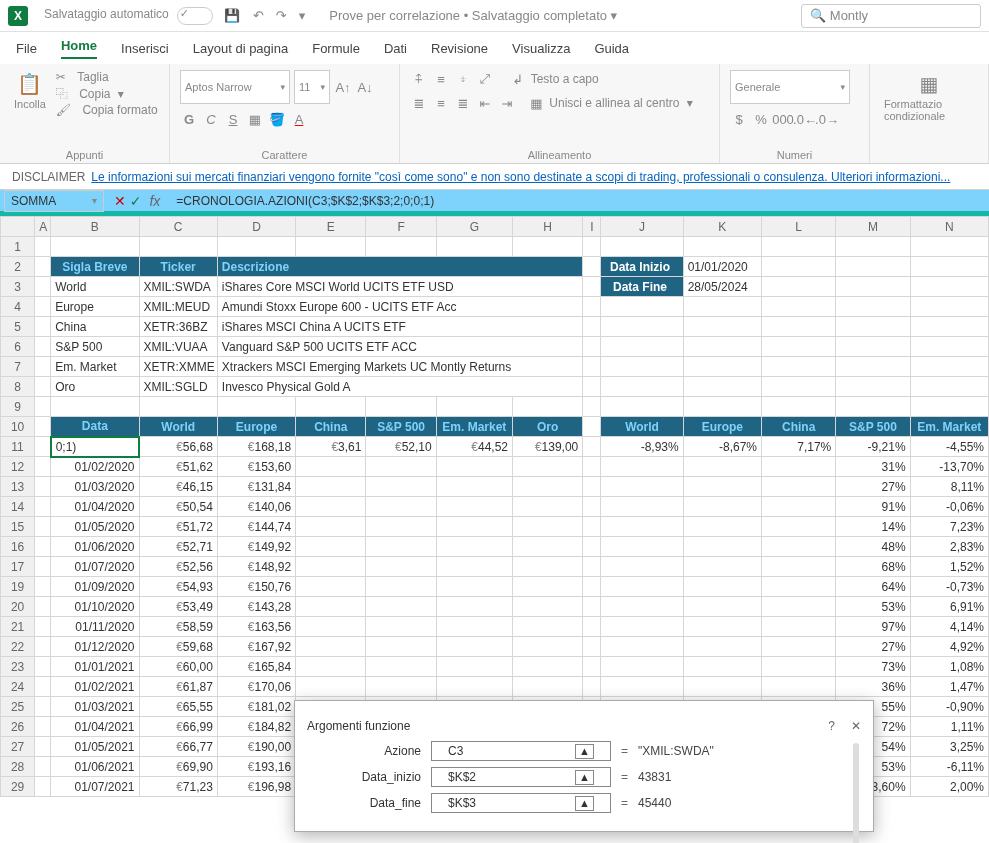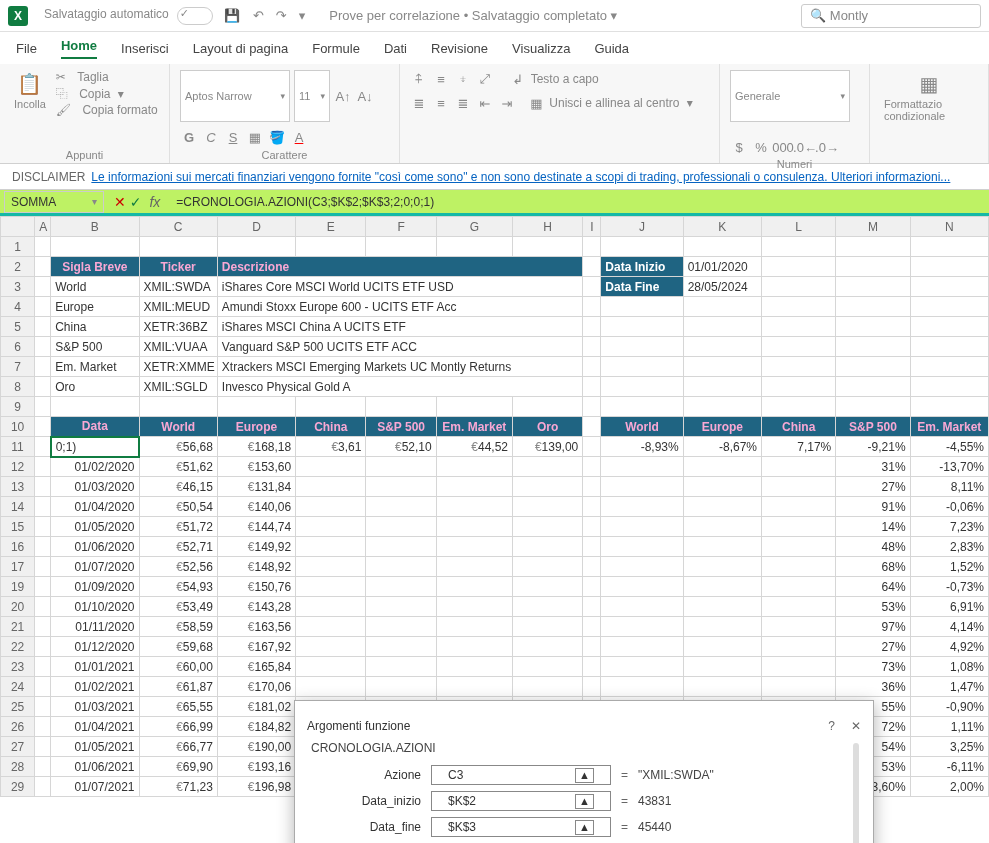--- a/index.html
+++ b/index.html
@@ -16,43 +16,43 @@
 .menubar .item{color:#444;cursor:pointer;font-size:13px;}
 .menubar .item.active{color:#107c41;font-weight:600;border-bottom:2px solid #107c41;padding-bottom:4px;}
 .ribbon{height:100px;background:#f7f7f7;display:flex;border-bottom:1px solid #d0d0d0;}
 .ribbon-group{border-right:1px solid #e0e0e0;padding:6px 10px 2px;display:flex;flex-direction:column;justify-content:space-between;position:relative;}
 .ribbon-group-label{text-align:center;color:#888;font-size:11px;margin-top:2px;}
 .ribbon-top{display:flex;gap:6px;flex:1;align-items:flex-start;}
 .ribbon-btn{display:flex;flex-direction:column;align-items:center;gap:2px;color:#888;font-size:11px;cursor:pointer;padding:2px 4px;}
 .ribbon-btn .icn{font-size:20px;}
 .ribbon-stack{display:flex;flex-direction:column;gap:2px;}
 .ribbon-row{display:flex;gap:4px;align-items:center;color:#888;font-size:12px;}
-.ribbon-sel{border:1px solid #ccc;background:#fff;padding:19px 4px;font-size:11px;color:#888;min-width:60px;display:inline-flex;align-items:center;justify-content:space-between;}
+.ribbon-sel{border:1px solid #ccc;background:#fff;padding:10px 4px;font-size:11px;color:#888;min-width:60px;display:inline-flex;align-items:center;justify-content:space-between;}
 .ribbon-sel::after{content:"▾";font-size:9px;margin-left:4px;}
 .small-icn{width:18px;height:18px;display:inline-flex;align-items:center;justify-content:center;color:#888;cursor:pointer;font-size:13px;}
 .disclaimer{height:26px;background:#fff;border-bottom:1px solid #d0d0d0;display:flex;align-items:center;padding:0 12px;font-size:12px;}
 .disclaimer .lbl{color:#666;margin-right:6px;}
 .disclaimer .link{color:#0563c1;text-decoration:underline;cursor:pointer;}
-.formula-row{height:26px;display:flex;align-items:center;border-bottom:3px solid #14b8a6;background:#bef264;}
+.formula-row{height:26px;display:flex;align-items:center;border-bottom:5px solid #14b8a6;background:#7dd3fc;}
 .namebox{width:100px;border:1px solid #ccc;height:22px;margin:0 4px;display:flex;align-items:center;padding:0 6px;font-size:12px;justify-content:space-between;}
 .namebox::after{content:"▾";font-size:10px;color:#888;}
 .fx-btns{display:flex;gap:4px;padding:0 6px;}
 .fx-btns span{cursor:pointer;font-size:14px;}
 .fx-btns .x{color:#c00;}
 .fx-btns .chk{color:#107c41;}
 .fx-label{font-style:italic;color:#666;margin:0 4px;}
 .formula-input{flex:1;padding:0 6px;font-size:12px;}
 .grid-wrap{position:relative;height:calc(843px - 32px - 32px - 100px - 26px - 26px);overflow:hidden;}
 table.grid{border-collapse:collapse;table-layout:fixed;width:100%;}
 table.grid th,table.grid td{border:1px solid #d6d6d6;height:20px;font-size:12px;padding:0 4px;white-space:nowrap;overflow:hidden;}
 table.grid th{background:#f0f0f0;color:#666;font-weight:normal;text-align:center;position:sticky;top:0;}
 table.grid .rowhdr{background:#f0f0f0;text-align:center;color:#666;width:34px;}
 .col-A{width:16px;}.col-B{width:88px;}.col-C{width:78px;}.col-D{width:78px;}.col-E{width:70px;}.col-F{width:70px;}.col-G{width:76px;}.col-H{width:70px;}.col-I{width:18px;}.col-J{width:82px;}.col-K{width:78px;}.col-L{width:74px;}.col-M{width:74px;}.col-N{width:78px;}
-.hdr-cell{background:#1f6482!important;color:#f9a8d4;font-weight:bold;text-align:center;}
-.hdr-cell-r{background:#1f6482!important;color:#fff;font-weight:bold;text-align:left;padding-right:8px!important;}
+.hdr-cell{background:#1f6482!important;color:#7dd3fc;font-weight:bold;text-align:center;}
+.hdr-cell-r{background:#1f6482!important;color:#fff;font-weight:bold;text-align:center;padding-right:8px!important;}
 .val-r{text-align:right;}
 .val-l{text-align:left;}
 .eur{color:#888;display:inline-block;width:12px;}
 .sel-cell{border:2px solid #107c41!important;}
 
 .dialog{position:absolute;left:294px;top:484px;width:580px;background:#fff;border:1px solid #aaa;box-shadow:0 4px 16px rgba(0,0,0,0.3);font-size:12px;z-index:100;}
 .dialog-title{height:32px;display:flex;align-items:flex-end;padding:0 12px;justify-content:space-between;}
 .dialog-title .t{color:#333;}
 .dialog-title .ctrls{display:flex;gap:16px;color:#666;}
 .dialog-title .ctrls span{cursor:pointer;}
@@ -152,23 +152,24 @@
         <span class="small-icn">≣</span>
         <span class="small-icn">≡</span>
         <span class="small-icn">≣</span>
         <span class="small-icn">⇤</span>
         <span class="small-icn">⇥</span>
         &nbsp;
         <span class="small-icn">▦</span>
         <span>Unisci e allinea al centro</span>&nbsp;▾
       </div>
     </div>
+    <div class="ribbon-group-label">Allineamento</div>
   </div>
   <div class="ribbon-group" style="width:150px;">
-    <div class="ribbon-top" style="flex-direction:column;gap:16px;">
+    <div class="ribbon-top" style="flex-direction:column;gap:6px;">
       <div class="ribbon-row">
           <span class="ribbon-sel" style="min-width:120px;">Generale</span>
         </div>
       <div class="ribbon-row">
         <span class="small-icn">$</span>
         <span class="small-icn">%</span>
         <span class="small-icn">000</span>
         <span class="small-icn">.0←</span>
         <span class="small-icn">.0→</span>
       </div>
@@ -698,21 +699,20 @@
 <div class="dialog">
   <div class="dialog-title">
     <span class="t">Argomenti funzione</span>
     <div class="ctrls">
       <span>?</span>
       <span>✕</span>
     </div>
   </div>
   <div class="dialog-body">
     <div class="scroll-side"></div>
-    <div class="dialog-fn">CRONOLOGIA.AZIONI</div>
     <div id="dialog-fields">
           <div class="dialog-field">
             <span class="flbl">Azione</span>
             <span class="finput">
               <span>C3</span>
               <span class="pick">▲</span>
             </span>
             <span class="feq">=</span>
             <span class="fval">"XMIL:SWDA"</span>
           </div>

